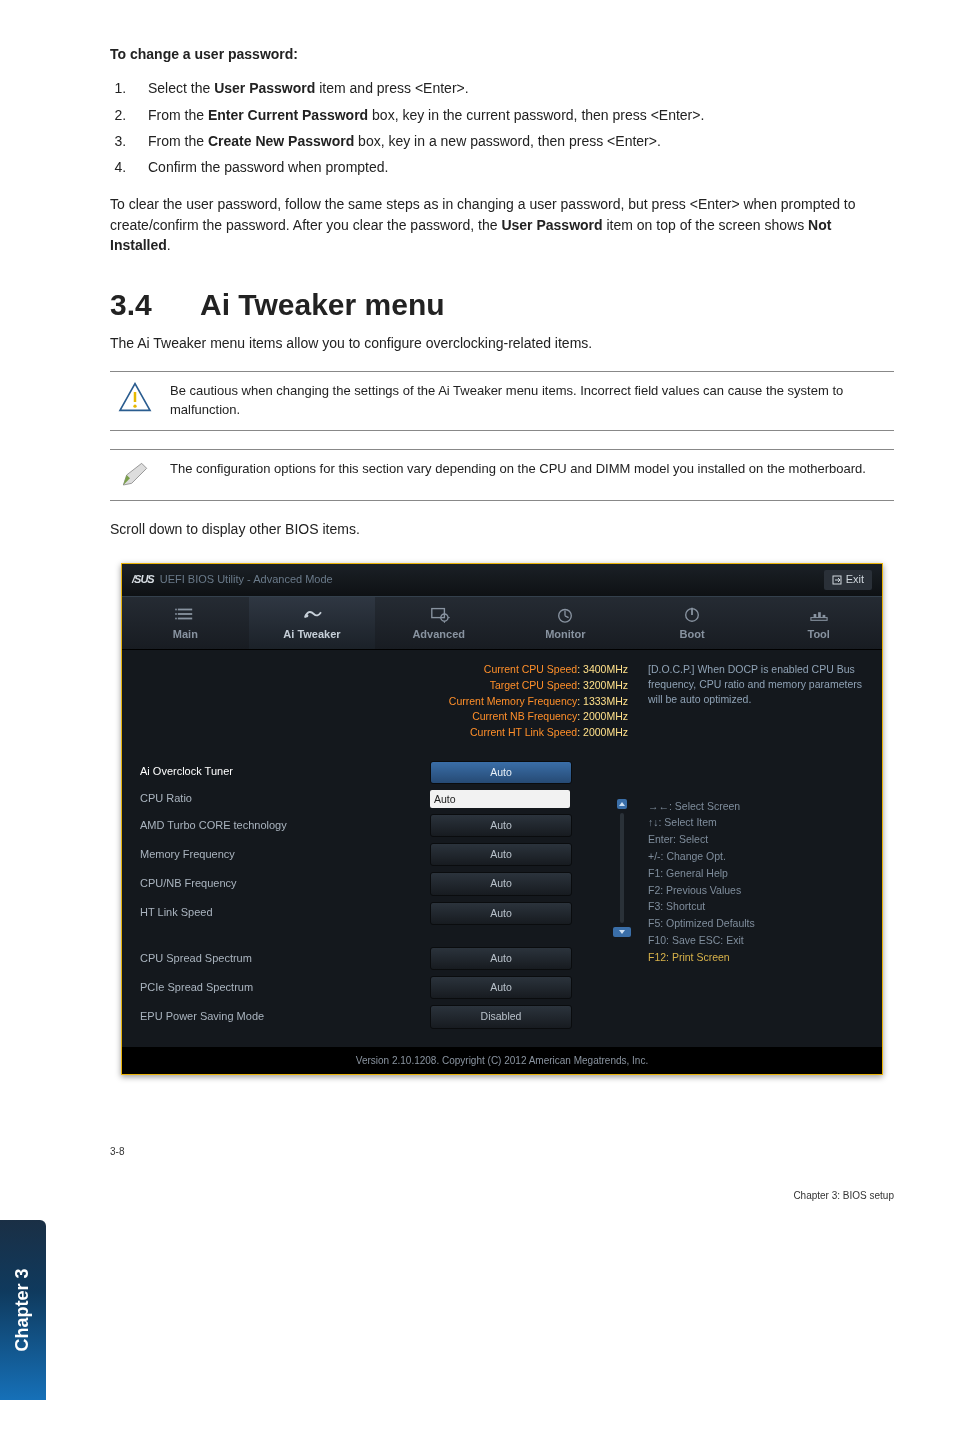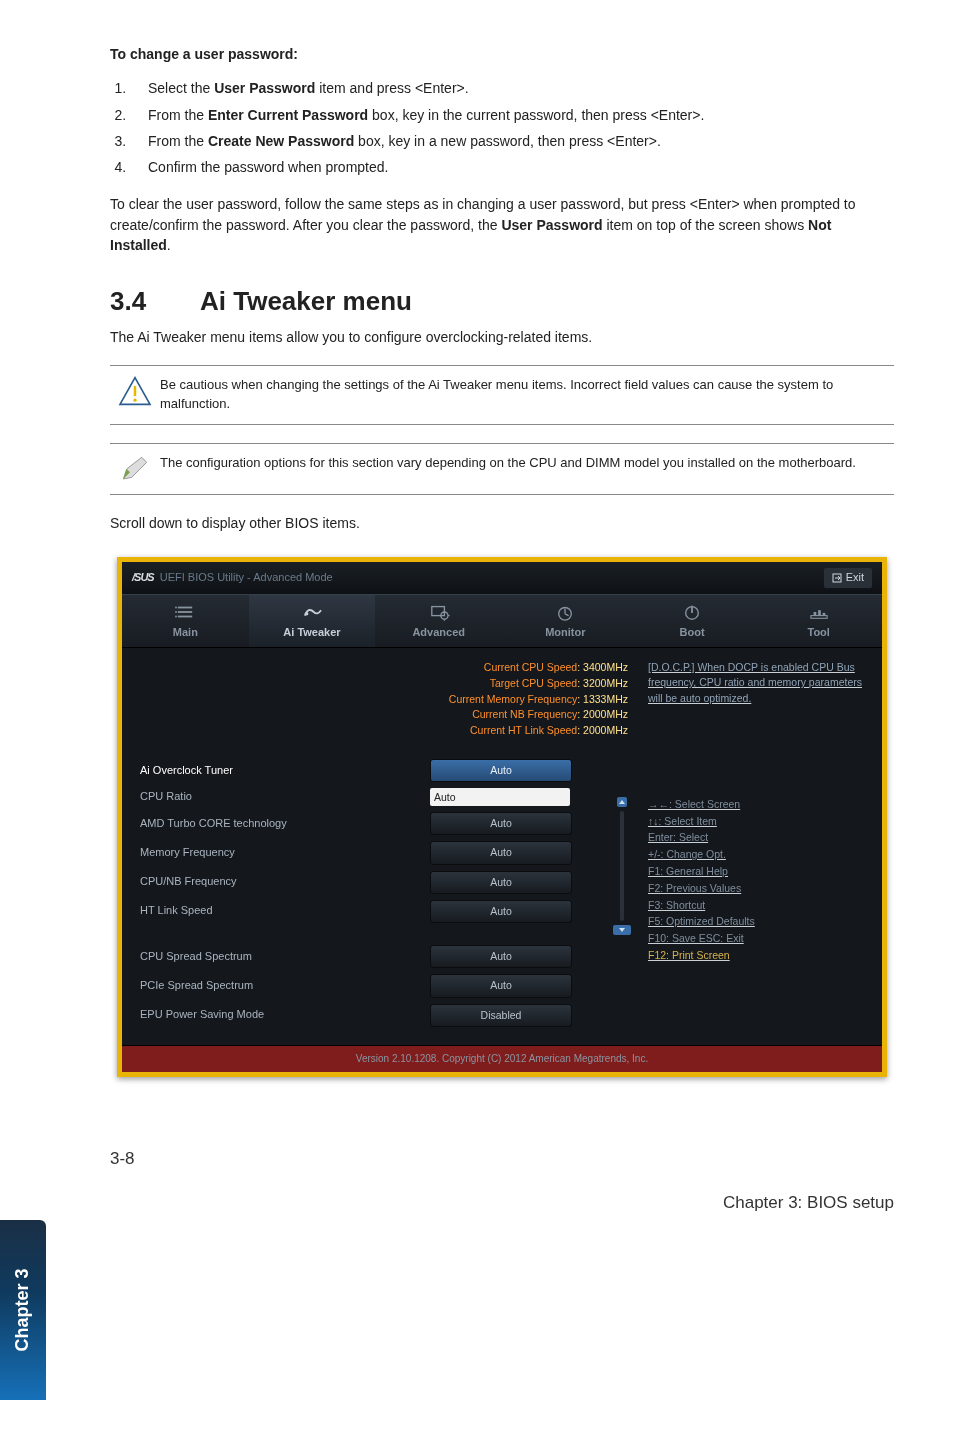--- a/index.html
+++ b/index.html
@@ -9,83 +9,83 @@
   background: #fff;
   color: #222;
   width: 954px;
   font-size: 14px;
   line-height: 1.45;
 }
 .page { padding: 30px 60px 40px 110px; position: relative; }
 .bold { font-weight: bold; }
 ol.steps { margin: 0 0 17px 0; padding-left: 20px; }
 ol.steps li { padding-left: 18px; margin: 6px 0; }
-h2.section { font-size: 26px; font-weight: bold; margin: 28px 0 6px 0; }
+h2.section { font-size: 30px; font-weight: bold; margin: 28px 0 6px 0; }
 h2.section .num { display:inline-block; width: 90px; }
 .subtext { margin: 4px 0 18px 0; }
 .note-row { display: flex; align-items: flex-start; border-top: 1px solid #888; border-bottom: 1px solid #888; padding: 10px 0; margin: 18px 0; }
 .note-row .icon { width: 50px; flex: 0 0 50px; display:flex; align-items:center; justify-content:center; }
-.note-row .text { flex: 1; font-size: 13px; }
+.note-row .text { flex: 1; font-size: 13px; margin-left: 10px; }
 .caution-tri { width:34px; height:30px; }
 .pencil { width:34px; height:30px; }
 
 
 .bios {
   width: 760px; margin: 24px auto 0 auto; background: #101418; color: #c9d0d6; font-size: 11px;
-  border: 5px solid #eab308; box-shadow: 0 2px 6px rgba(0,0,0,.4);
+  border: 1px solid #eab308; box-shadow: 0 2px 6px rgba(0,0,0,.4);
   font-family: Arial, Helvetica, sans-serif;
 }
 .bios-top { display:flex; align-items:center; background: linear-gradient(#1b2026,#0e1114); padding: 6px 10px; }
 .bios-top .logo { font-weight:bold; letter-spacing: -1px; font-style: italic; color:#d8dee4; margin-right:6px; }
 .bios-top .title { color:#6a7a8a; }
 .bios-top .exit { margin-left:auto; background:#2a3038; color:#cfd6dc; padding:2px 8px; border-radius:2px; display:flex; align-items:center; gap:4px; }
 .bios-tabs { display:flex; background: linear-gradient(#252b33,#181c22); border-top:1px solid #34404c; border-bottom:1px solid #000; }
 .bios-tab { flex:1; text-align:center; padding:8px 0 6px 0; color:#8893a0; font-size:11px;font-weight:bold; }
 .bios-tab.active { background: linear-gradient(#2f3742,#1b2128); color:#c6cfd8; }
 .bios-tab .tab-icon { display:block; margin:0 auto 4px auto; width:22px; height:18px; }
 .bios-body { display:flex; min-height: 340px; background:#14181d; }
 .bios-left { flex: 1; padding: 12px 6px 12px 18px; position:relative; }
-.bios-right { width: 220px; padding: 12px 14px; background:#14181d;text-decoration:underline; }
+.bios-right { width: 220px; padding: 12px 14px; background:#14181d; }
 .info-block { margin-bottom: 14px; font-size: 10.5px; line-height: 1.5; text-align: right; }
 .info-block .label { color:#ff8f2a; display:inline-block; width: 175px; }
 .info-block .val { color:#ffe08a; }
 .row { display:flex; align-items:center; margin: 6px 0; }
 .row .name { color:#aab4bf; flex: 0 0 290px; font-size: 11px; }
 .row.selected .name { color:#fff; }
 .row .field { flex: 0 0 140px; }
 .btn-auto {
   display:block; width:100%; text-align:center; padding:3px 0;
   background: linear-gradient(#2b333c,#171b20); color:#b9c2cb; border-radius:3px; font-size:10.5px;
   border: 1px solid #0a0c0e;
 }
 .btn-auto.highlight { background: linear-gradient(#3a6ea8,#264a74); color:#e8f0f7; }
 .input-auto {
   display:block; width:100%; padding:3px 4px; background:#f2f2f2; color:#222; font-size:10.5px; border:none; border-radius:2px; box-sizing:border-box;
 }
 .right-desc { color:#8fa2b5; font-size:10.5px; line-height:1.45; margin-bottom: 90px; }
 .right-help { color:#7f8d9c; font-size:10.5px; line-height:1.6; }
 .right-help .last { color:#d8b24a; }
-.bios-footer { text-align:center; padding:6px 0; font-size:10px; color:#8a94a0; background:#7f1d1d; border-top:1px solid #000; }
+.bios-footer { text-align:center; padding:6px 0; font-size:10px; color:#8a94a0; background:#000000; border-top:1px solid #000; }
 .scroll-indicator { width:12px; display:flex; flex-direction:column; align-items:center; justify-content:flex-start; gap:4px; padding-top:4px; }
 .scroll-indicator .arrow { width:0; height:0; border-left:4px solid transparent; border-right:4px solid transparent; }
 .scroll-indicator .arrow.up { border-bottom:5px solid #3a6ea8; background:#3a6ea8; border-radius:2px; width:10px; height:10px; border:none; position:relative; }
 .scroll-indicator .arrow.up::after{ content:""; position:absolute; left:2px; top:3px; width:0;height:0;border-left:3px solid transparent;border-right:3px solid transparent;border-bottom:4px solid #cfe0f2;}
 .scroll-indicator .track { width:4px; height:110px; background:#2a3138; border-radius:2px; }
 .scroll-indicator .arrow.down { background:#3a6ea8; border-radius:2px; width:10px; height:10px; position:relative; }
 .scroll-indicator .arrow.down::after{ content:""; position:absolute; left:2px; top:3px; width:0;height:0;border-left:3px solid transparent;border-right:3px solid transparent;border-top:4px solid #cfe0f2;}
 
 
 .side-tab {
   position: absolute; left: 0; bottom: 38px; width: 46px; height: 180px;
   background: linear-gradient(#1a2f45,#0f3a5e 40%,#1670b8); color:#fff; border-top-right-radius:6px;
   display:flex; align-items:center; justify-content:center;
 }
 .side-tab span { transform: rotate(-90deg); font-weight:bold; font-size:18px; white-space:nowrap; }
 
-.footer { display:flex; padding: 30px 60px 20px 110px; font-size:17px; color:#333;justify-content:space-between; }
+.footer { display:flex; padding: 30px 60px 20px 110px; font-size:10px; color:#333;justify-content:space-between; }
 .footer .left { flex:0 0 auto; }
 .footer .right { margin-left:auto;margin-top:44px; }
 
 .row-wrap { display:flex; align-items:flex-start;gap:40px; }
 .rows-col { flex:1; }
 </style>
 </head>
 <body>
 
 <div class="page">

